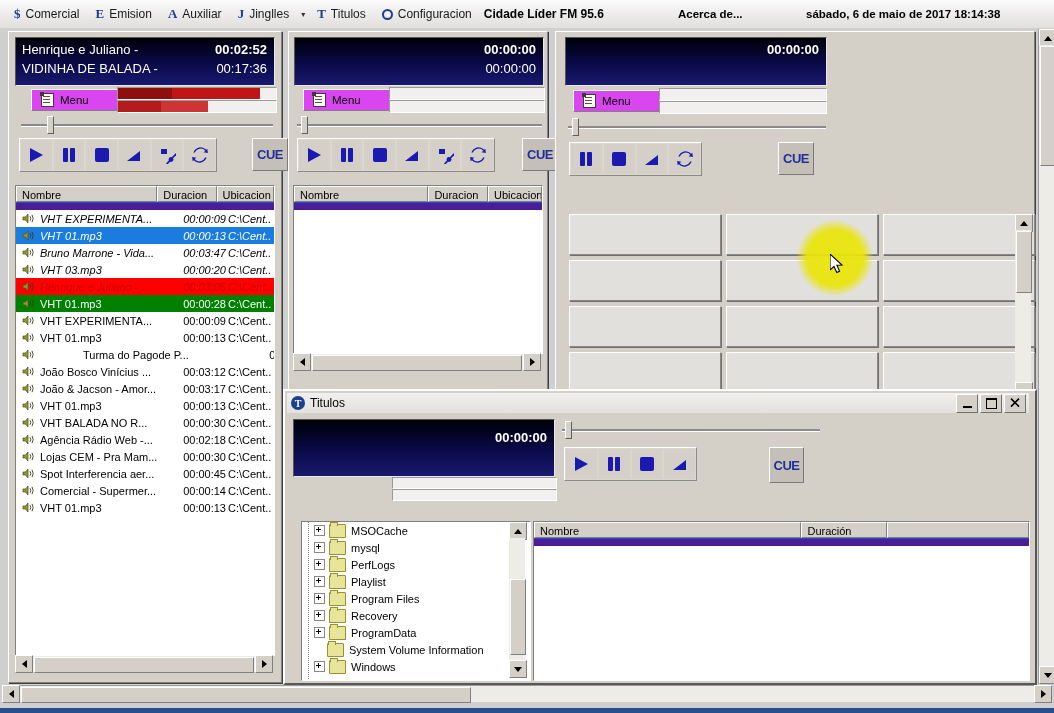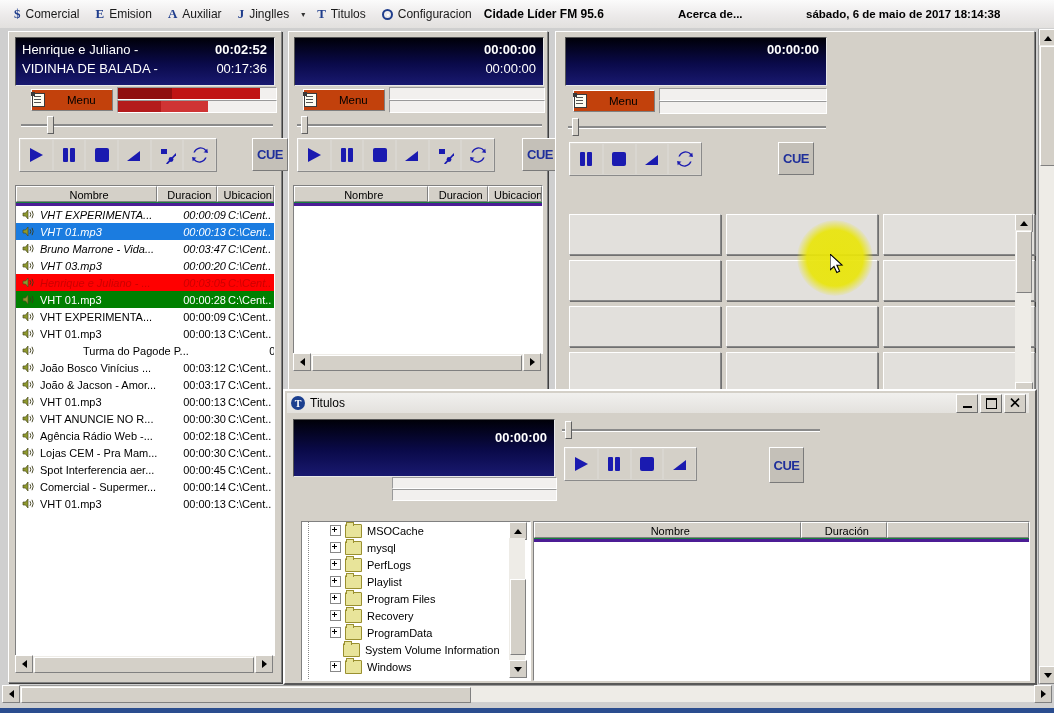--- a/index.html
+++ b/index.html
@@ -39,24 +39,24 @@
 
   
   .lcd{position:absolute;background:linear-gradient(180deg,#000008 0%,#0a0a4a 55%,#191970 100%);
        border-top:1px solid #555;border-left:1px solid #555;border-right:1px solid #e8e8e8;border-bottom:1px solid #e8e8e8;
        color:#fff;overflow:hidden;}
   .lcd .ttl{position:absolute;left:6px;font-size:13px;white-space:nowrap;font-family:"Liberation Sans",sans-serif;}
   .lcd .tm{position:absolute;right:7px;font-weight:bold;font-size:13px;font-family:"Liberation Sans",sans-serif;}
   .lcd .tm2{font-weight:normal;}
 
   
-  .menubtn{position:absolute;background:#c2410c;
+  .menubtn{position:absolute;background:#d946ef;
      border-top:1px solid #fff;border-left:1px solid #fff;
      border-right:1px solid #808080;border-bottom:1px solid #808080;
-     display:flex;align-items:center;gap:22px;font-size:11.5px;}
+     display:flex;align-items:center;gap:6px;padding-left:9px;font-size:11.5px;}
   .docico{width:11px;height:12px;background:#fdfdf2;border:1px solid #3a3a3a;position:relative;flex:none;}
   .docico:before{content:"";position:absolute;left:1px;top:2px;width:7px;height:1px;background:#555;box-shadow:0 3px 0 #555,0 6px 0 #555;}
   .docico:after{content:"";position:absolute;left:-2px;top:-2px;width:4px;height:4px;background:#3a3a3a;}
 
   
   .pbwrap{position:absolute;background:#f2f0ee;
      border-top:1px solid #9a9a9a;border-left:1px solid #9a9a9a;
      border-right:1px solid #fff;border-bottom:1px solid #fff;overflow:hidden;}
   .pbfill{height:100%;}
 
@@ -78,21 +78,21 @@
      display:flex;align-items:center;justify-content:center;overflow:hidden;
      font-family:"Liberation Sans",sans-serif;font-weight:bold;font-size:13px;color:#1f2f9a;letter-spacing:-0.5px;}
 
   svg.ico{display:block;}
   .blu{fill:#1a1ab0;}
 
   
   .lv{position:absolute;background:#fff;
      border-top:1px solid #808080;border-left:1px solid #808080;
      border-right:1px solid #fff;border-bottom:1px solid #fff;overflow:hidden;}
-  .lvhead{display:flex;height:17px;background:#15803d;border-bottom:3px solid #4c1d95;text-align:center;}
+  .lvhead{display:flex;height:17px;background:#1d4ed8;border-bottom:7px solid #4c1d95;}
   .lvhc{height:16px;line-height:16px;padding-left:5px;font-size:11px;box-sizing:border-box;
      background:#d4d0c8;border-top:1px solid #fff;border-left:1px solid #fff;
      border-right:1px solid #808080;border-bottom:1px solid #808080;overflow:hidden;white-space:nowrap;}
   .lvrow{display:flex;height:17px;align-items:center;font-size:11px;white-space:nowrap;}
   .lvrow .c0{width:24px;flex:none;display:flex;align-items:center;justify-content:center;}
   .lvrow .c1{width:124px;flex:none;overflow:hidden;text-overflow:ellipsis;}
   .lvrow .c2{width:62px;flex:none;text-align:right;}
   .lvrow .c3{width:62px;flex:none;padding-left:2px;overflow:hidden;}
   .it{font-style:italic;}
 
@@ -133,21 +133,21 @@
      font-family:"Liberation Serif",serif;}
   .wbtn{width:20px;height:17px;background:#d4d0c8;
      border-top:1px solid #fff;border-left:1px solid #fff;
      border-right:1px solid #707070;border-bottom:1px solid #707070;
      display:flex;align-items:center;justify-content:center;margin-left:2px;}
 
   
   .tv{position:absolute;background:#fff;
      border-top:1px solid #808080;border-left:1px solid #808080;
      border-right:1px solid #fff;border-bottom:1px solid #fff;overflow:hidden;}
-  .tnode{display:flex;align-items:center;height:17px;font-size:11px;padding-left:28px;white-space:nowrap;}
+  .tnode{display:flex;align-items:center;height:17px;font-size:11px;padding-left:12px;white-space:nowrap;}
   .plus{width:9px;height:9px;border:1px solid #888;background:#fff;position:relative;flex:none;margin-right:4px;}
   .plus:before{content:"";position:absolute;left:1px;top:3px;width:5px;height:1px;background:#000;}
   .plus:after{content:"";position:absolute;left:3px;top:1px;width:1px;height:5px;background:#000;}
   .plus.none{border:none;background:transparent;}
   .plus.none:before,.plus.none:after{display:none;}
   .fold{width:15px;height:12px;flex:none;margin-right:5px;position:relative;
      background:#e8e49a;border:1px solid #9a9030;border-radius:1px 1px 0 0;}
   .fold:before{content:"";position:absolute;left:0;top:-3px;width:6px;height:3px;background:#e8e49a;border:1px solid #9a9030;border-bottom:none;}
   .dotline{position:absolute;left:6px;top:0;bottom:0;width:1px;
      background:repeating-linear-gradient(#8a8a8a 0 1px,transparent 1px 2px);}
@@ -399,21 +399,21 @@
               <span class="c2">00:00:13</span>
               <span class="c3">C:\Cent..</span>
             </div>
             <div class="lvrow" style="color: rgb(0, 0, 0);">
               <span class="c0">
                 <svg width="13" height="11" viewBox="0 0 13 11">
                   <polygon points="1,4 3.5,4 6,1 6,10 3.5,7 1,7" fill="#8f9a2e" stroke="#4a4a20" stroke-width="0.7"></polygon>
                   <path d="M8 3.2 Q9.6 5.5 8 7.8 M10 1.8 Q12.4 5.5 10 9.2" stroke="#3b3b18" stroke-width="0.9" fill="none"></path>
                 </svg>
               </span>
-              <span class="c1">VHT ANUNCIE NO R...</span>
+              <span class="c1">VHT BALADA NO R...</span>
               <span class="c2">00:00:30</span>
               <span class="c3">C:\Cent..</span>
             </div>
             <div class="lvrow" style="color: rgb(0, 0, 0);">
               <span class="c0">
                 <svg width="13" height="11" viewBox="0 0 13 11">
                   <polygon points="1,4 3.5,4 6,1 6,10 3.5,7 1,7" fill="#8f9a2e" stroke="#4a4a20" stroke-width="0.7"></polygon>
                   <path d="M8 3.2 Q9.6 5.5 8 7.8 M10 1.8 Q12.4 5.5 10 9.2" stroke="#3b3b18" stroke-width="0.9" fill="none"></path>
                 </svg>
               </span>

